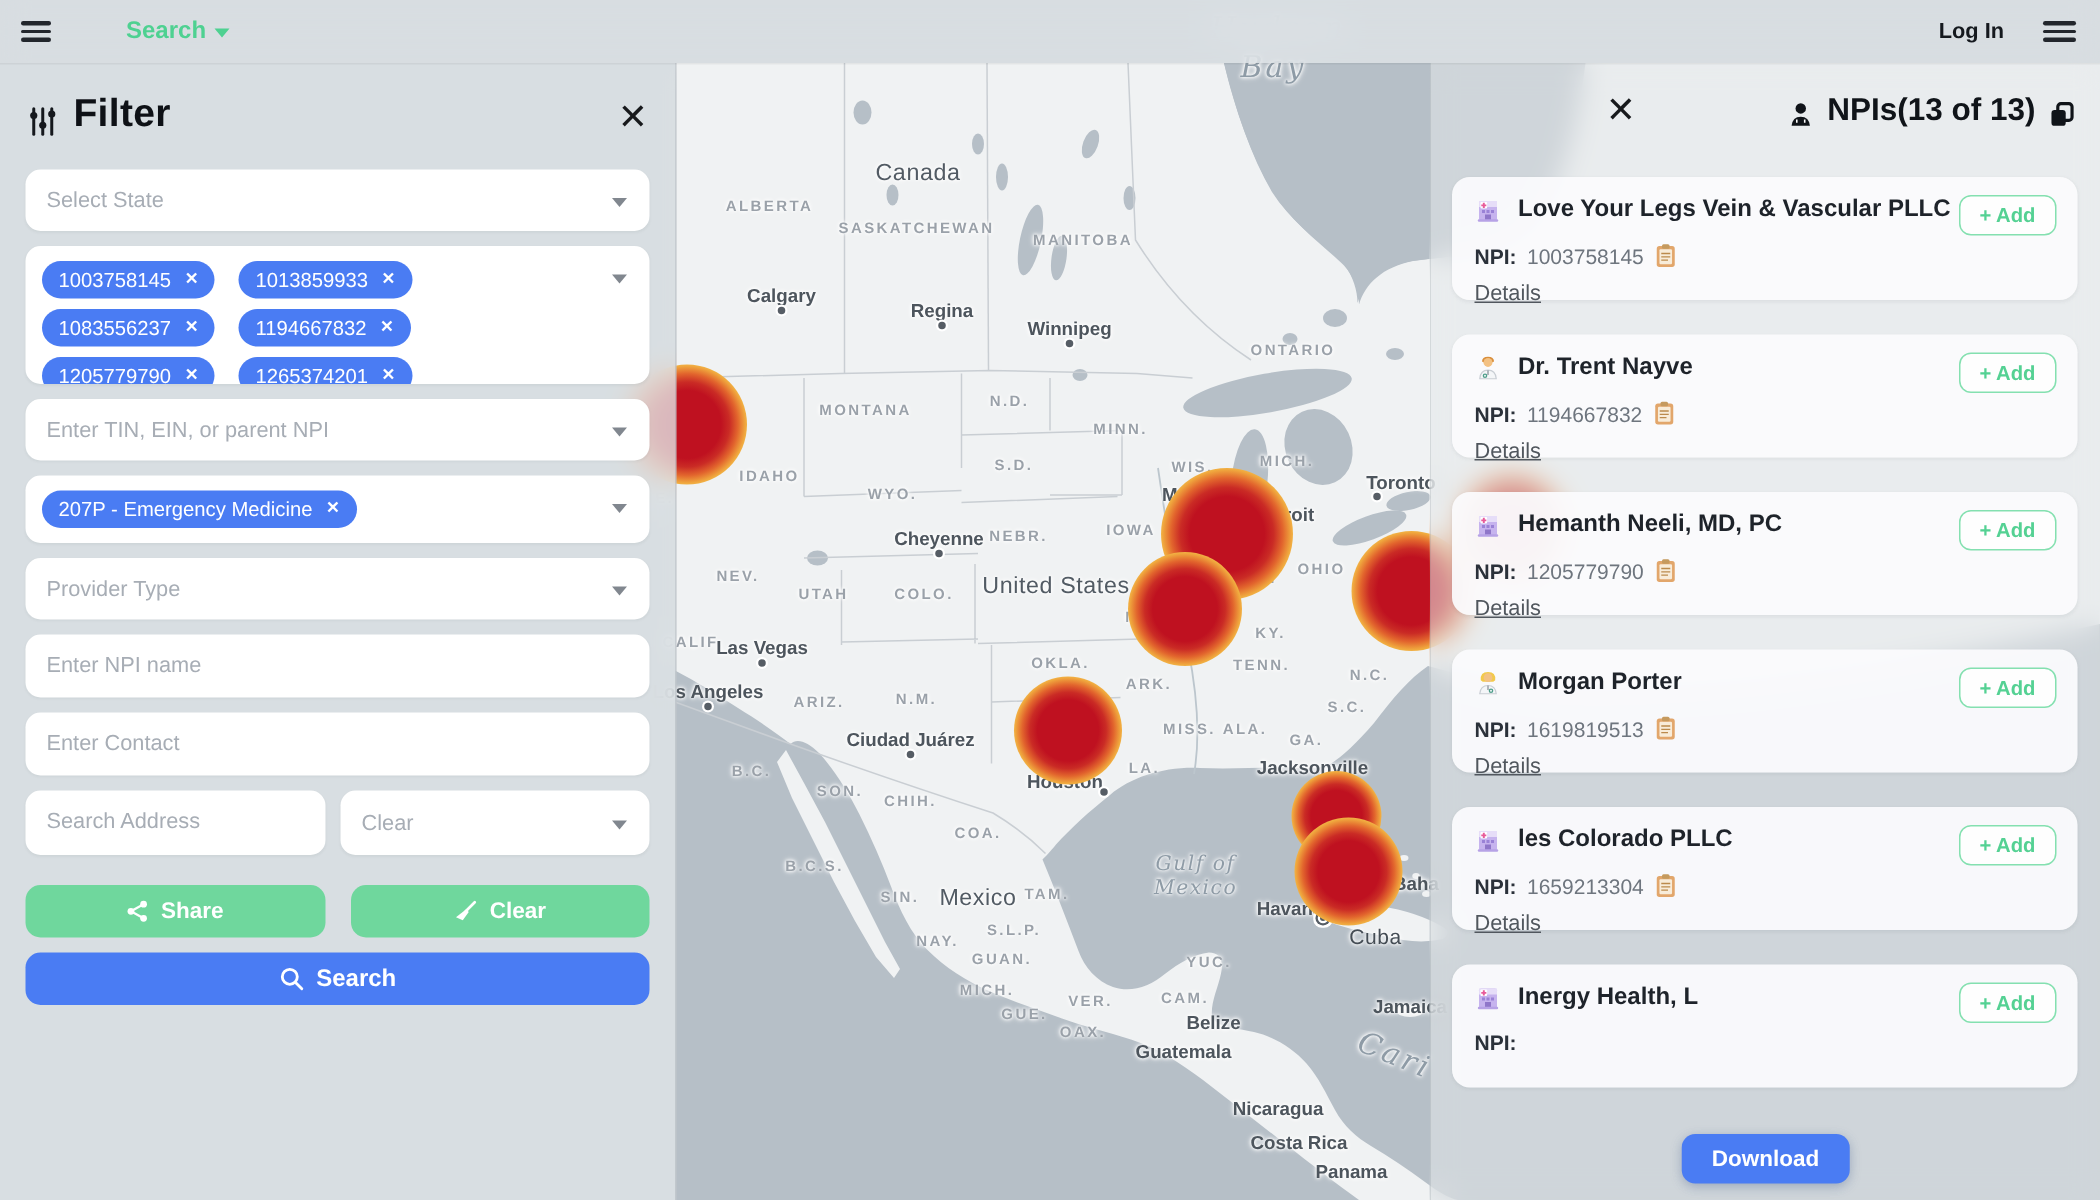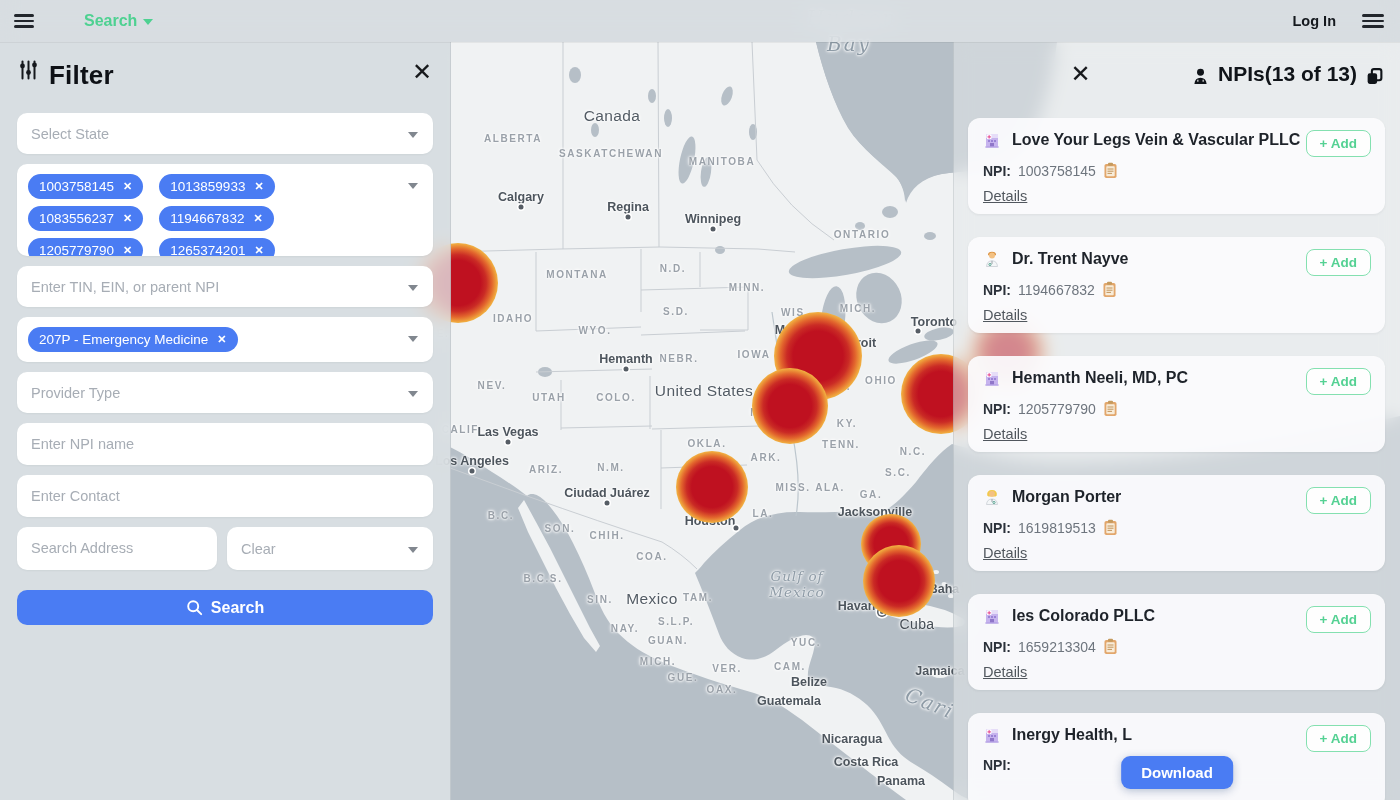--- a/index.html
+++ b/index.html
@@ -34,21 +34,21 @@
   #menu-left { margin-left:14px; }
   .nav-search { margin-left:50px; color:#4ed191; font-weight:bold; font-size:16px; display:flex; align-items:center; gap:6px; cursor:pointer; }
   .caret-green { width:0; height:0; border-left:5px solid transparent; border-right:5px solid transparent; border-top:6px solid #4ed191; margin-top:2px; }
   #topbar-right { margin-left:auto; display:flex; align-items:center; gap:26px; padding-right:16px; }
   .login { font-size:14.5px; font-weight:bold; color:#15191e; cursor:pointer; }
 
   
   #filter-panel { position:absolute; left:0; top:42px; width:451px; height:758px; z-index:40;
     background:rgba(226,231,233,.78); backdrop-filter:blur(9px); -webkit-backdrop-filter:blur(9px);
     border-right:1px solid rgba(90,100,110,.18); padding:16px 17px 0 17px; }
-  .fp-head { display:flex; align-items:flex-start; margin:2px 1px 22px 1px; }
+  .fp-head { display:flex; align-items:flex-end; margin:2px 1px 22px 1px; }
   .fp-title { font-size:26px; font-weight:bold; color:#0e1116; margin-left:10px; letter-spacing:.2px; }
   .close-x { margin-left:auto; font-size:24px; color:#17191c; line-height:1; cursor:pointer; font-weight:normal; }
   .field { position:relative; background:#fff; border-radius:10px; box-shadow:0 1px 2px rgba(20,30,40,.05); margin-bottom:10px; }
   .sel { height:41px; display:flex; align-items:center; padding:0 36px 0 14px; cursor:pointer; }
   .ph { color:#a7adb5; font-size:14.5px; }
   .caret { position:absolute; right:15px; top:50%; margin-top:-2px; width:0; height:0;
            border-left:5.5px solid transparent; border-right:5.5px solid transparent; border-top:6px solid #81878f; }
   .ms { padding:10px 34px 10px 11px; cursor:pointer; }
   .ms .caret { top:21px; }
   #npi-ms { height:92px; overflow:hidden; }
@@ -71,21 +71,21 @@
   .btn.blue  { background:#4a7cf3; width:100%; margin-top:10px; font-size:16px; }
 
   
   #results-panel { position:absolute; left:953px; top:42px; width:447px; height:758px; z-index:40;
     background:rgba(228,232,234,.55); backdrop-filter:blur(9px); -webkit-backdrop-filter:blur(9px);
     border-left:1px solid rgba(90,100,110,.15); }
   .rp-head { display:flex; align-items:center; padding:20px 16px 0 16px; }
   .rp-title-wrap { margin-left:auto; display:flex; align-items:flex-end; gap:8px; }
   .rp-title { font-size:21px; font-weight:bold; color:#101419; }
   #cards { position:absolute; left:14px; right:15px; top:76px; display:flex; flex-direction:column; gap:23px; }
-  .card { background:rgba(251,251,252,.94); border-radius:12px; height:96px; padding:13px 15px; position:relative;
+  .card { background:rgba(251,251,252,.94); border-radius:12px; height:82px; padding:13px 15px; position:relative;
           box-shadow:0 1px 3px rgba(20,30,40,.07); }
   .card-top { display:flex; align-items:center; gap:11px; }
   .card-name { font-size:16px; font-weight:bold; color:#1e232a; white-space:nowrap; overflow:hidden; max-width:290px; }
   .add-btn { position:absolute; right:14px; top:12px; background:rgba(255,255,255,.9); border:1.5px solid #84e0b0;
              color:#54d193; font-weight:bold; font-size:13.5px; border-radius:8px; padding:5px 13px; cursor:pointer; font-family:inherit; }
   .card-npi { margin-top:13px; font-size:14px; color:#6e757e; display:flex; align-items:center; gap:7px; }
   .card-npi b { color:#2b313a; }
   .details { display:inline-block; margin-top:9px; font-size:14.5px; color:#51575e; text-decoration:underline; cursor:pointer; }
   #download-btn { position:absolute; left:50%; transform:translateX(-50%); bottom:11px; z-index:46;
     background:#4a7cf3; color:#fff; border:none; border-radius:9px; font-weight:bold; font-size:15px;
@@ -194,21 +194,21 @@
         <div class="mlabel state" style="left: 595px; top: 330px;">WYO.</div>
         <div class="mlabel state" style="left: 676px; top: 311px;">S.D.</div>
         <div class="mlabel state" style="left: 795px; top: 312px;">WIS.</div>
         <div class="mlabel state" style="left: 858px; top: 308px;">MICH.</div>
         <div class="mlabel state" style="left: 434px; top: 333px;">ORE.</div>
         <div class="mlabel city" style="left: 800px; top: 330px;">Madison</div>
         <div class="mlabel city" style="left: 934px; top: 322px;">Toronto</div>
         <div class="mdot" style="left: 918px; top: 331px;"></div>
         <div class="mlabel city" style="left: 856px; top: 343px;">Detroit</div>
         <div class="mdot" style="left: 856px; top: 353px;"></div>
-        <div class="mlabel city" style="left: 626px; top: 359px;">Hemanth</div>
+        <div class="mlabel city" style="left: 626px; top: 359px;">Cheyenne</div>
         <div class="mdot" style="left: 626px; top: 369px;"></div>
         <div class="mlabel state" style="left: 679px; top: 358px;">NEBR.</div>
         <div class="mlabel state" style="left: 754px; top: 354px;">IOWA</div>
         <div class="mlabel city" style="left: 800px; top: 366px;">Chicago</div>
         <div class="mlabel country" style="left: 704px; top: 391px;">United States</div>
         <div class="mlabel state" style="left: 881px; top: 380px;">OHIO</div>
         <div class="mlabel state" style="left: 838px; top: 386px;">IND.</div>
         <div class="mlabel state" style="left: 937px; top: 368px;">PA.</div>
         <div class="mlabel state" style="left: 492px; top: 385px;">NEV.</div>
         <div class="mlabel state" style="left: 549px; top: 397px;">UTAH</div>
@@ -393,20 +393,43 @@
         <input class="tf" placeholder="Search Address" style="">
       </div>
       <div class="field" id="radius-field">
         <div class="sel">
             <span class="ph">Clear</span>
           </div>
         <span class="caret"></span>
       </div>
     </div>
 
+    <div class="btn-row">
+      <button class="btn green">
+        <svg class="ic" width="15" height="15" viewBox="0 0 16 16">
+          <g fill="#fff">
+              <circle cx="12.5" cy="3" r="2.4"></circle>
+              <circle cx="3.5" cy="8" r="2.4"></circle>
+              <circle cx="12.5" cy="13" r="2.4"></circle>
+            </g>
+          <g stroke="#fff" stroke-width="1.6">
+              <line x1="3.5" y1="8" x2="12.5" y2="3"></line>
+              <line x1="3.5" y1="8" x2="12.5" y2="13"></line>
+            </g>
+        </svg>
+        <span>Share</span>
+      </button>
+      <button class="btn green">
+        <svg class="ic" width="16" height="16" viewBox="0 0 16 16">
+          <line x1="14.5" y1="1.5" x2="8.5" y2="7.5" stroke="#fff" stroke-width="1.8" stroke-linecap="round"></line>
+          <path d="M8.8,6.2 L10.5,8 L6.5,13.5 L2,11.5 Z" fill="#fff"></path>
+        </svg>
+        <span>Clear</span>
+      </button>
+    </div>
     <button class="btn blue">
       <svg class="ic" width="17" height="17" viewBox="0 0 17 17">
         <circle cx="7.2" cy="7.2" r="5" fill="none" stroke="#fff" stroke-width="1.9"></circle>
         <line x1="11" y1="11" x2="15.2" y2="15.2" stroke="#fff" stroke-width="1.9" stroke-linecap="round"></line>
       </svg>
       <span>Search</span>
     </button>
   </div>
 
   <div id="results-panel">

